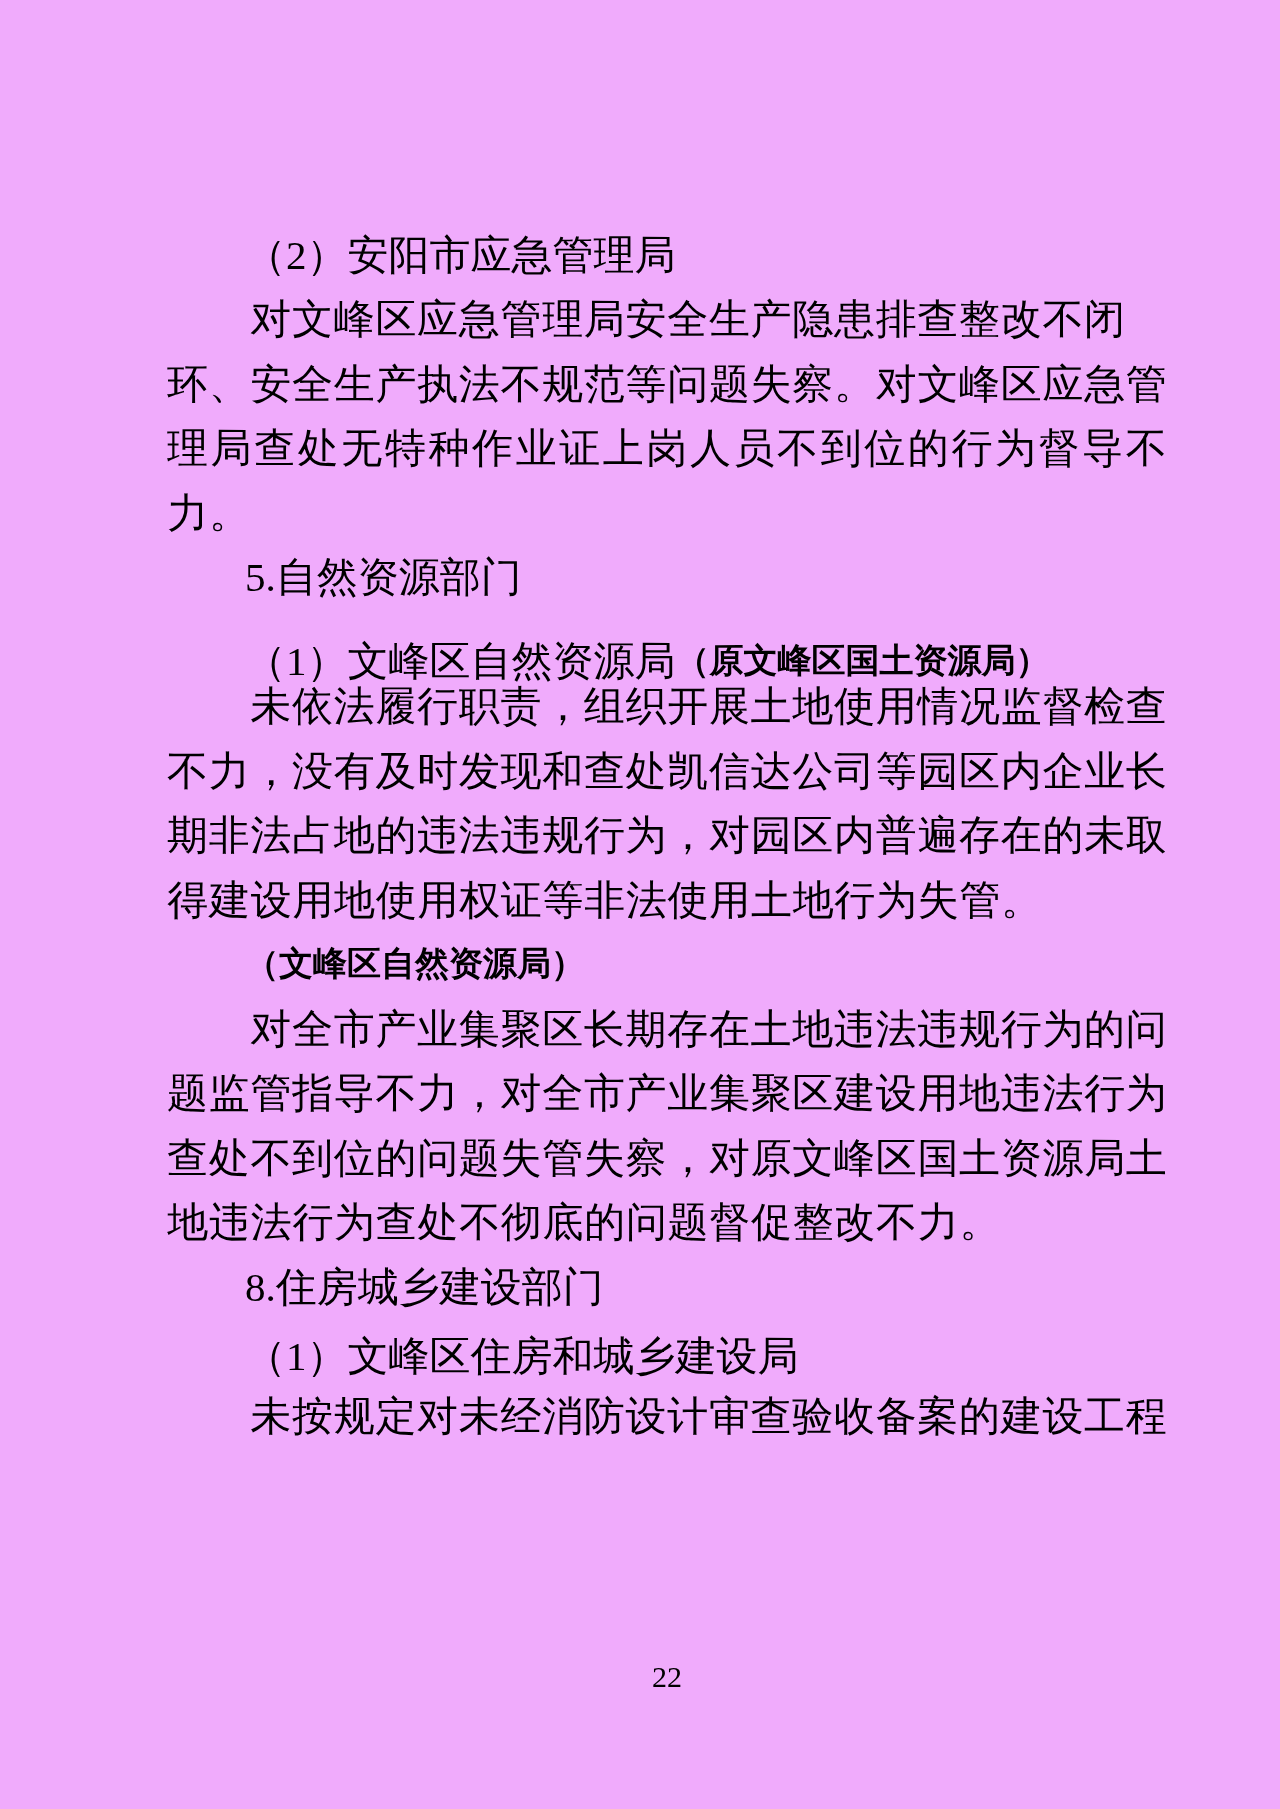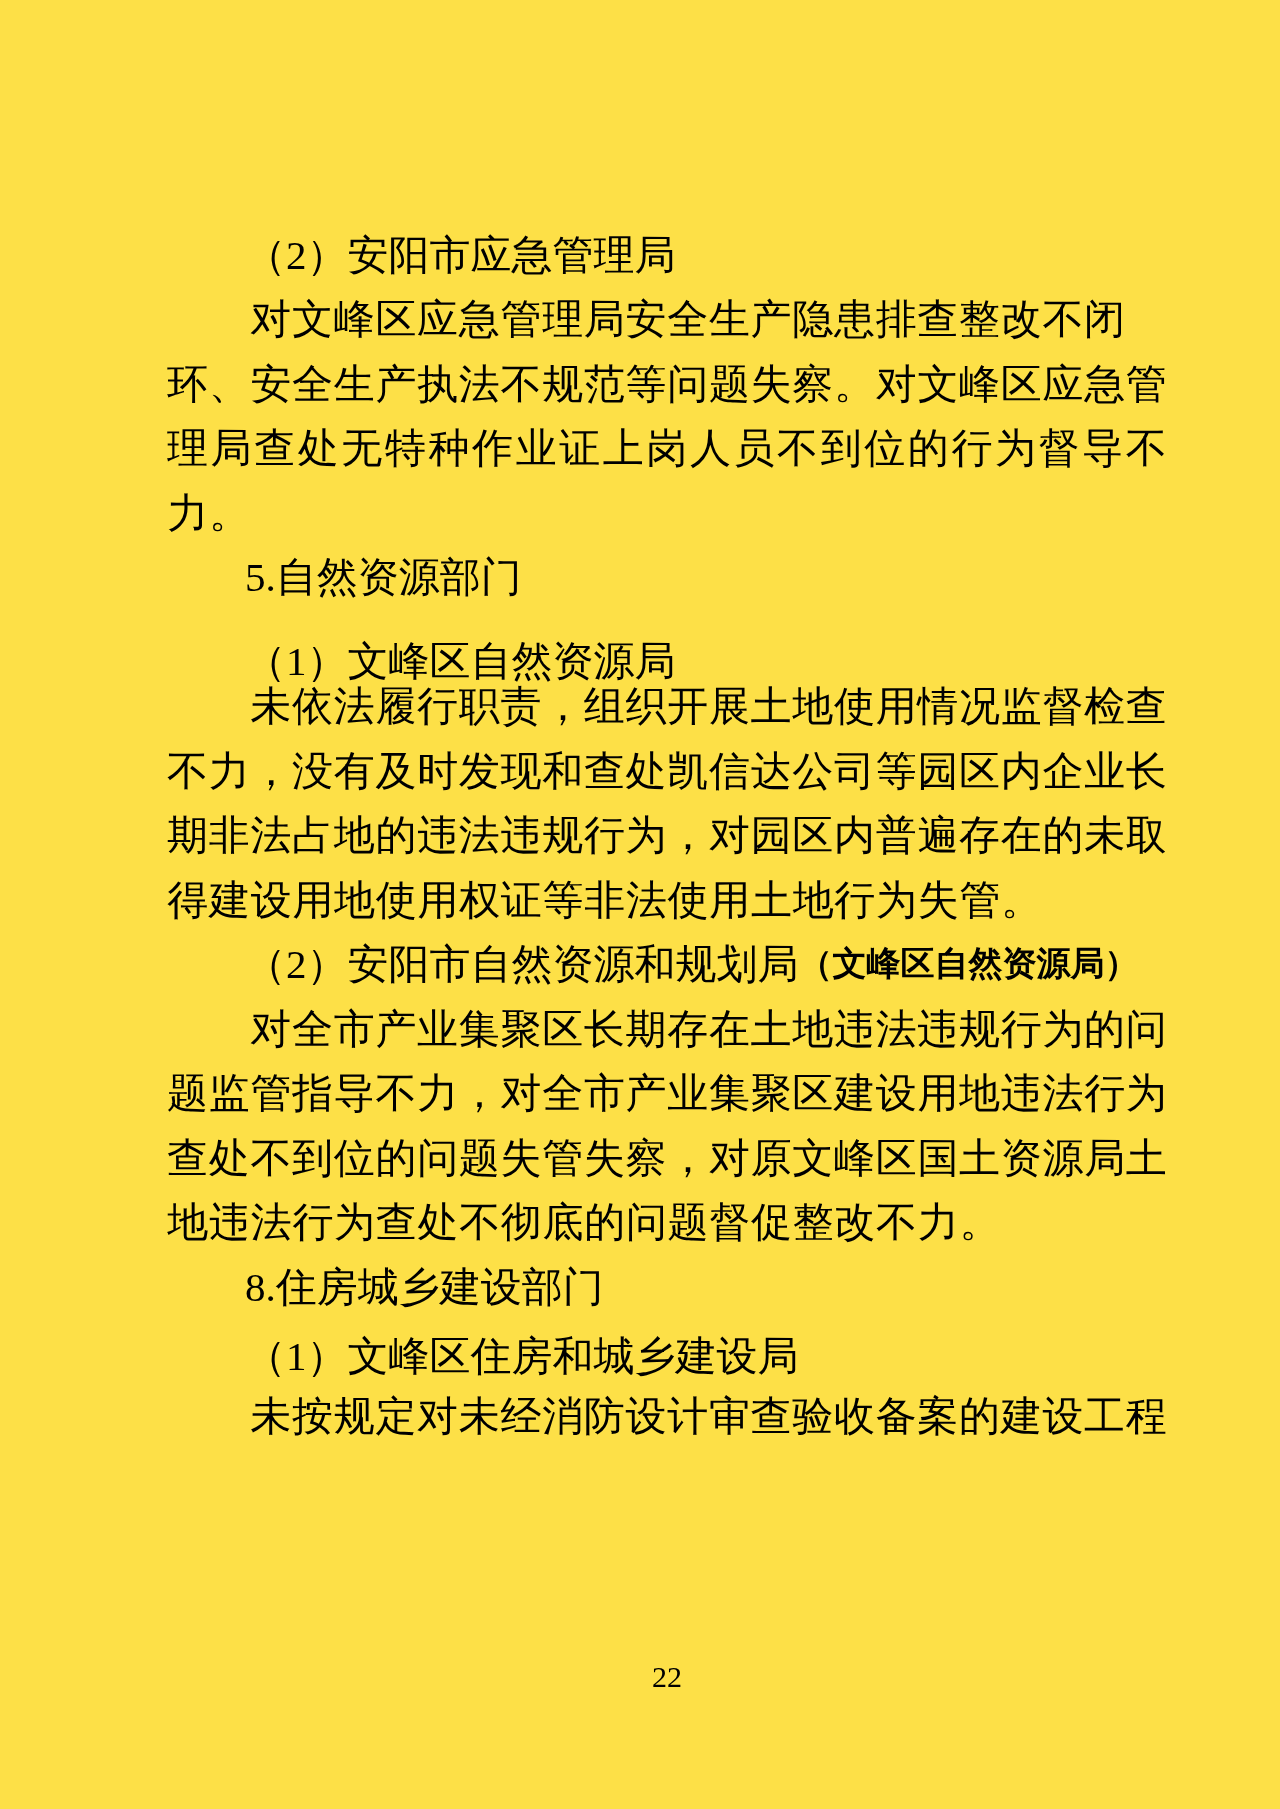--- a/index.html
+++ b/index.html
@@ -11,21 +11,21 @@
     height: 1809px;
     background: #ffffff;
     font-family: "Liberation Serif", "DejaVu Serif", serif;
     color: #000000;
     position: relative;
     overflow: hidden;
   }
   .page {
     position: absolute;
     inset: 0;
-    background: #fde047;
+    background: #f0abfc;
   }
   .line {
     position: absolute;
     left: 167px;
     width: 1000px;
     height: 52px;
     display: flex;
     align-items: center;
     box-sizing: border-box;
     font-size: 41px;
@@ -171,20 +171,21 @@
       <span class="ch">力</span>
       <span class="ch">。</span>
     </div>
 
   <div class="line heading l5">
     <span class="main">5.自然资源部门</span>
   </div>
 
   <div class="line heading l6">
     <span class="main">（1）文峰区自然资源局</span>
+      <span class="sub">（原文峰区国土资源局）</span>
   </div>
 
   <div class="line grid indent chars l7">
       <span class="ch">未</span>
       <span class="ch">依</span>
       <span class="ch">法</span>
       <span class="ch">履</span>
       <span class="ch">行</span>
       <span class="ch">职</span>
       <span class="ch">责</span>
@@ -274,21 +275,20 @@
       <span class="ch">土</span>
       <span class="ch">地</span>
       <span class="ch">行</span>
       <span class="ch">为</span>
       <span class="ch">失</span>
       <span class="ch">管</span>
       <span class="ch">。</span>
     </div>
 
   <div class="line heading l11">
-    <span class="main">（2）安阳市自然资源和规划局</span>
       <span class="sub">（文峰区自然资源局）</span>
   </div>
 
   <div class="line grid indent chars l12">
       <span class="ch">对</span>
       <span class="ch">全</span>
       <span class="ch">市</span>
       <span class="ch">产</span>
       <span class="ch">业</span>
       <span class="ch">集</span>

